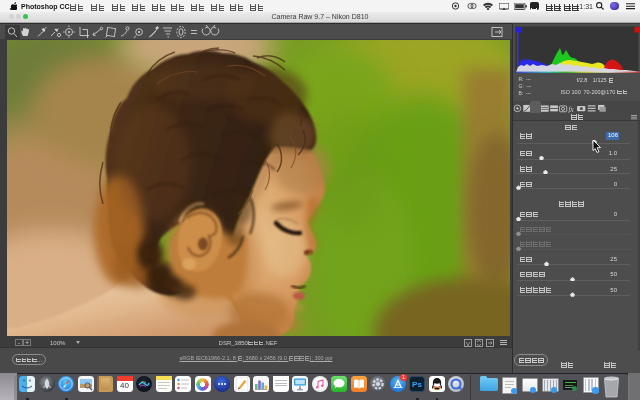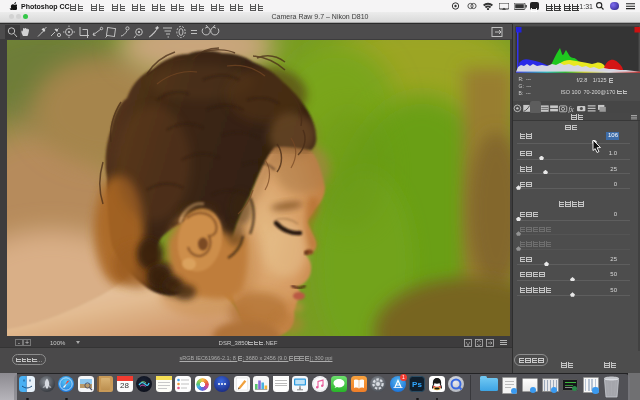--- a/index.html
+++ b/index.html
@@ -520,21 +520,21 @@
         <path d="M5.5 5.5l2.5 2.5" stroke="#556" stroke-width="1.2"></path>
       </svg>
   </div>
 
   <div class="di" style="left:97px;background:linear-gradient(90deg,#8a6134 0 12%,#c89a58 12% 100%);border-radius:2.5px;">
     <div class="abs" style="left:3.5px;top:2px;width:9px;height:12px;background:linear-gradient(#d8b274,#bd9050);border-radius:1px;"></div>
   </div>
 
   <div class="di" style="left:116.5px;background:#fbfbfb;">
     <div class="abs" style="left:0;top:0;width:16px;height:4.5px;background:#f33b30;"></div>
-    <div class="abs" style="left:0;top:4px;width:16px;height:12px;text-align:center;font-size:8px;color:#333;line-height:12px;">28</div>
+    <div class="abs" style="left:0;top:4px;width:16px;height:12px;text-align:center;font-size:8px;color:#333;line-height:12px;">40</div>
   </div>
 
   <div class="di" style="left:136px;border-radius:50%;background:radial-gradient(circle at 45% 40%,#1c2437,#0c0f1a 80%);">
     <svg width="16" height="16" viewBox="0 0 16 16">
         <path d="M3 9c2-3 4-3 6-1s3 2 4-1" stroke="#44c8f5" stroke-width="1.4" fill="none"></path>
         <path d="M4 10.5c2-2 4-1.5 5.5 0" stroke="#e858c8" stroke-width="1" fill="none" opacity=".9"></path>
         <path d="M5 6.5c1.5-1.5 3.5-1 5 .5" stroke="#8ef07a" stroke-width=".9" fill="none" opacity=".8"></path>
       </svg>
   </div>
 

